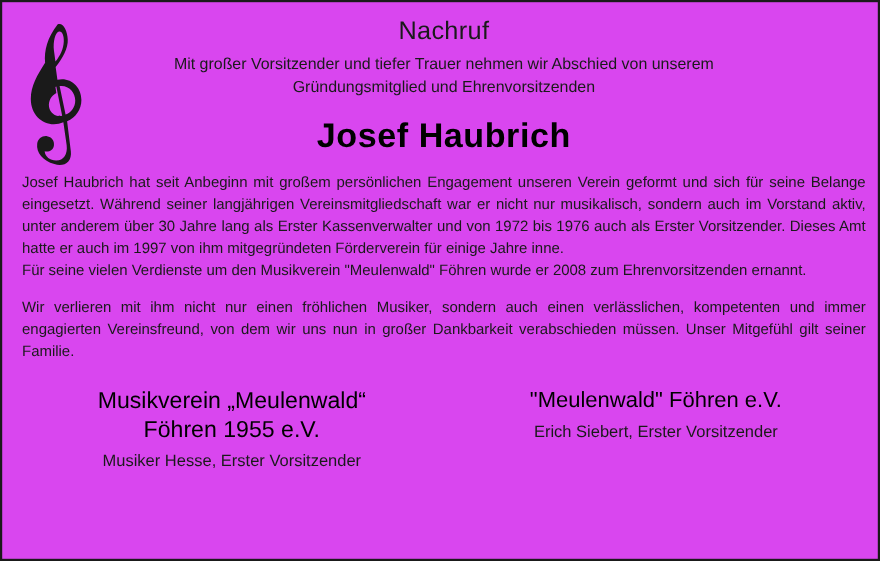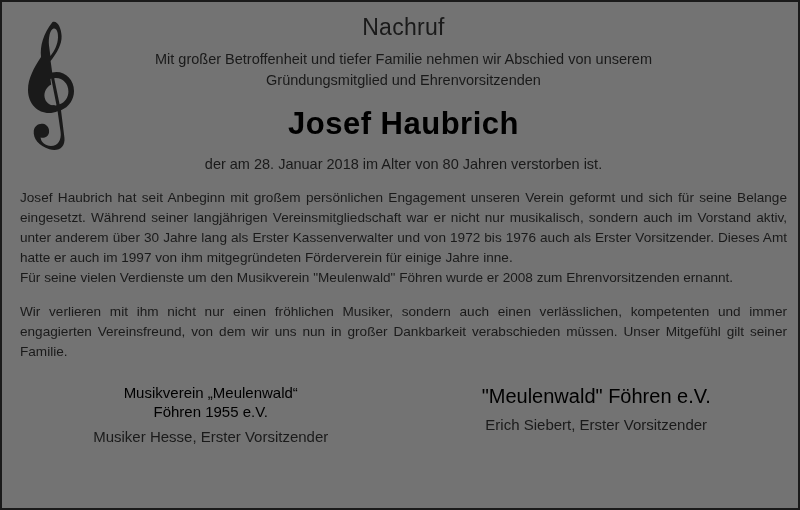--- a/index.html
+++ b/index.html
@@ -14,21 +14,21 @@
     color: #111111;
     overflow: hidden;
   }
   .obituary {
     position: relative;
     box-sizing: border-box;
     width: 800px;
     height: 510px;
     border: 2px solid #1a1a1a;
     padding: 10px 9px 8px 16px;
-    background: #737373;
+    background: #d946ef;
   }
   .clef {
     position: absolute;
     left: 14px;
     top: 14px;
     width: 70px;
     height: 160px;
     color: #1a1a1a;
   }
   .clef svg { display: block; }
@@ -79,21 +79,21 @@
 
   .signatures {
     display: flex;
     margin-top: 22px;
   }
   .sig {
     flex: 1 1 50%;
     text-align: center;
   }
   .sig .org {
-    font-size: 15px;
+    font-size: 21px;
     line-height: 1.24;
     color: #000000;
   }
   .sig .org .l2 {
     display: block;
   }
   .sig .person {
     font-size: 15px;
     margin-top: 7px;
     color: #1a1a1a;
@@ -108,24 +108,23 @@
 <div class="obituary">
 
   <div class="clef">
     <svg viewBox="0 0 70 160" width="70" height="160" aria-hidden="true">
       <path d="M36.5 6 C27 18, 24 30, 25 41 C18 52, 12 62, 12 74 C12 88, 22 97, 33 97 C36 97, 39 96.4, 41.6 95.2 L44.6 116 C45.6 124, 42 130, 35 130 C29.5 130, 25 126.5, 24.6 121.6 C28.6 122.6, 32.4 120.2, 33 116.4 C33.7 112.2, 31 108.4, 26.8 107.8 C22.4 107.2, 18.4 110.2, 17.8 114.6 C16.8 122.8, 23 130, 33.4 133.2 C42.4 136, 49.6 131, 48.4 121.4 L45 94.2 C52.8 91.2, 58 83.6, 58 75 C58 64.2, 50.2 56, 40.4 56 C39 56, 37.6 56.2, 36.2 56.5 L34.6 45 C41 37, 46 28, 45.6 20 C45.2 11.4, 41.4 4.2, 36.5 6 Z M37.6 12.6 C40.6 12, 42.2 16.4, 42 21.4 C41.7 28.6, 38.6 34.6, 34.4 40 L33 29.6 C32.2 22.4, 34 13.4, 37.6 12.6 Z M35.2 62.6 L40.5 89.2 C35 90.4, 29.6 87, 28.6 81.2 C27.8 76.2, 30.6 71, 35.2 68.6 L34.4 63 Z M38.2 62.2 C38.8 62.1, 39.4 62.1, 40 62.1 C47 62.1, 52.4 68, 52.4 75.4 C52.4 81.4, 48.8 86.4, 43.6 88.2 L38.2 62.2 Z M24.6 44.8 L26.4 55.4 C19.6 58.6, 15.4 65.8, 15.4 74 C15.4 85, 23.6 93, 33.6 93 C35.6 93, 37.4 92.8, 39.2 92.2 L38.6 89 C36.8 89.6, 35 89.8, 33.2 89.8 C25.4 89.8, 19.4 83.4, 19.4 75 C19.4 67.2, 23.8 61.2, 29.6 58.8 Z" fill="currentColor"></path>
     </svg>
   </div>
 
   <div class="head">
     <div class="title">Nachruf</div>
-    <div class="lead">Mit großer Betroffenheit und tiefer Familie nehmen wir Abschied von unserem</div>
+    <div class="lead">Mit großer Vorsitzender und tiefer Trauer nehmen wir Abschied von unserem</div>
     <div class="lead">Gründungsmitglied und Ehrenvorsitzenden</div>
     <div class="name">Josef Haubrich</div>
-    <div class="died">der am 28. Januar 2018 im Alter von 80 Jahren verstorben ist.</div>
   </div>
 
   <div class="body-text">
     <p>Josef Haubrich hat seit Anbeginn mit großem persönlichen Engagement unseren Verein geformt und sich für seine Belange eingesetzt. Während seiner langjährigen Vereinsmitgliedschaft war er nicht nur musikalisch, sondern auch im Vorstand aktiv, unter anderem über 30 Jahre lang als Erster Kassenverwalter und von 1972 bis 1976 auch als Erster Vorsitzender. Dieses Amt hatte er auch im 1997 von ihm mitgegründeten Förderverein für einige Jahre inne.</p>
     <p>Für seine vielen Verdienste um den Musikverein "Meulenwald" Föhren wurde er 2008 zum Ehrenvorsitzenden ernannt.</p>
     <p class="gap">Wir verlieren mit ihm nicht nur einen fröhlichen Musiker, sondern auch einen verlässlichen, kompetenten und immer engagierten Vereinsfreund, von dem wir uns nun in großer Dankbarkeit verabschieden müssen. Unser Mitgefühl gilt seiner Familie.</p>
   </div>
 
   <div class="signatures">
     <div class="sig left">

